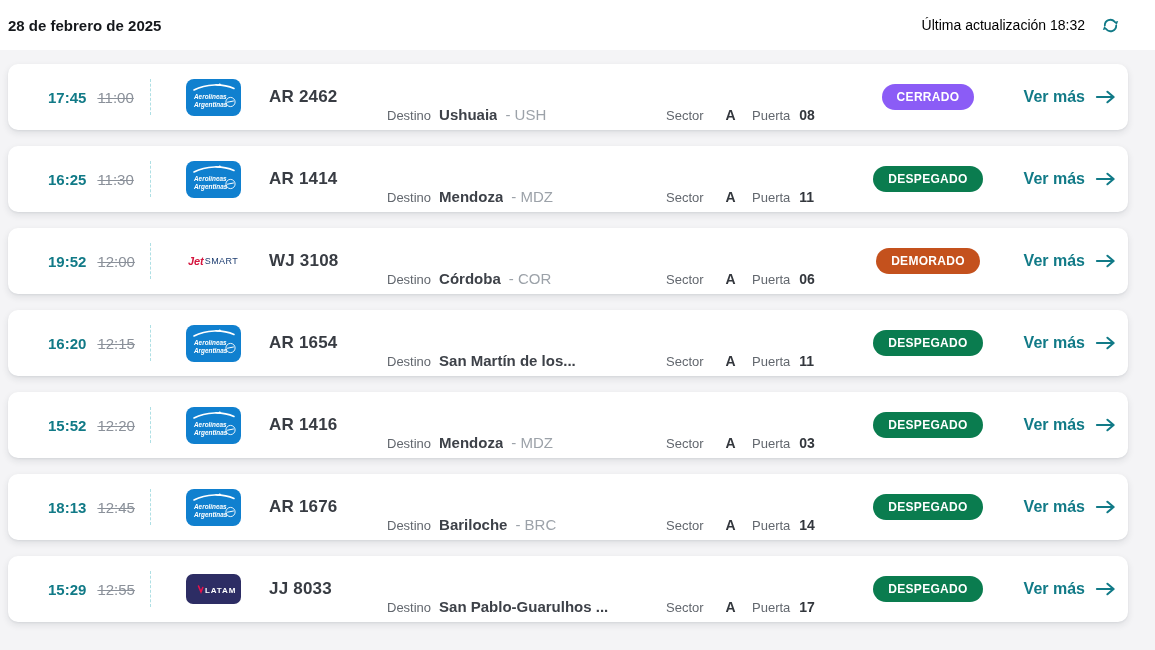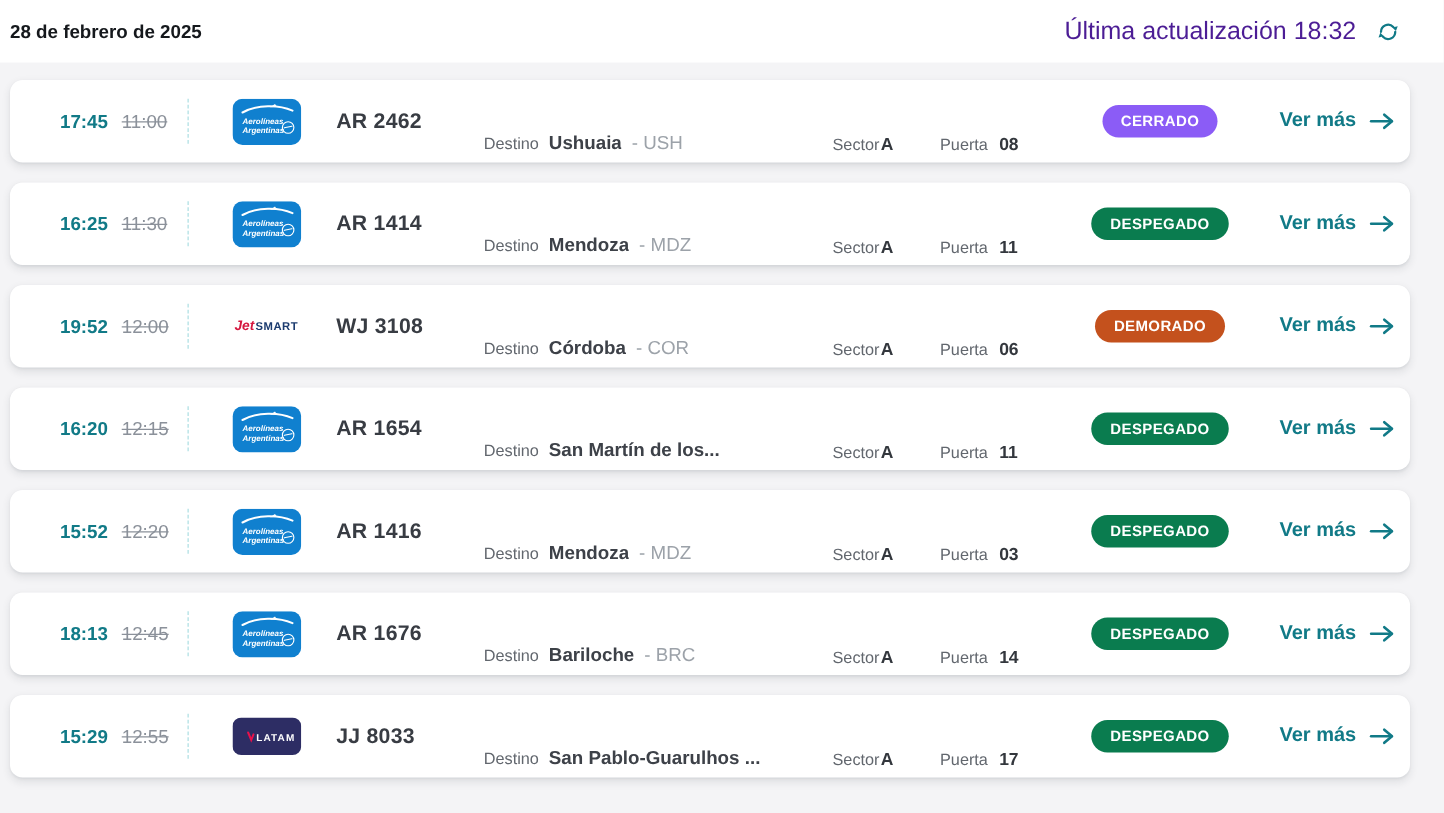--- a/index.html
+++ b/index.html
@@ -11,21 +11,21 @@
     overflow:hidden;
   }
   
   .header {
     height:50px; background:#ffffff;
     display:flex; align-items:center; justify-content:space-between;
     padding:0 33px 0 8px;
   }
   .page-date { font-size:15px; font-weight:bold; color:#15181c; }
   .header-right { display:flex; align-items:center; gap:14px; }
-  .last-update { font-size:20px; color:#4c1d95; }
+  .last-update { font-size:14px; color:#000000; }
   .refresh-btn { background:none; border:none; cursor:pointer; display:flex; align-items:center; padding:2px; }
 
   
   .list { margin:14px 27px 0 8px; }
   .row {
     background:#ffffff; border-radius:10px;
     height:66px; margin-bottom:16px;
     display:flex; align-items:center;
     padding:0 12px 0 40px;
     box-shadow:0 3px 7px rgba(25,39,52,0.10), 0 1px 2px rgba(25,39,52,0.06);
@@ -34,27 +34,27 @@
   .times { width:102px; display:flex; align-items:baseline; gap:11px; }
   .dep { font-size:15px; font-weight:bold; color:#117a87; }
   .sched { font-size:15px; color:#8b919a; text-decoration:line-through; }
   .divider { height:36px; width:0; border-left:1px dashed #aedfe4; }
   .logo-cell { width:112px; display:flex; justify-content:center; align-items:center; margin-left:6px; }
   .logo { display:none; align-items:center; }
   .row[data-airline="aerolineas"] .logo-ar,
   .row[data-airline="jetsmart"] .logo-js,
   .row[data-airline="latam"] .logo-latam { display:flex; }
   .js-jet { color:#d5173f; font-style:italic; font-weight:bold; font-size:11px; margin-right:1px; }
-  .js-smart { color:#1b3b6f; font-weight:bold; font-size:9px; letter-spacing:0.4px; }
+  .js-smart { color:#1b3b6f; font-weight:normal; font-size:9px; letter-spacing:0.4px; }
   .flight { width:118px; font-size:17px; font-weight:bold; color:#383c43; letter-spacing:0.2px; }
   .dest { flex:1; display:flex; align-items:baseline; gap:8px; min-width:0; }
   .lbl { font-size:13px; color:#62676e;margin-top:36px; }
   .dest-name { font-size:15px; font-weight:bold; color:#3d4148; white-space:nowrap; overflow:hidden; text-overflow:ellipsis; max-width:185px; }
   .dest-code { font-size:15px; color:#9ca2a9; white-space:nowrap; }
-  .cell-sector { width:86px; display:flex; align-items:baseline; gap:1px; }
+  .cell-sector { width:86px; display:flex; align-items:baseline; gap:22px; }
   .cell-gate  { width:96px; display:flex; align-items:baseline; gap:9px; }
   .cell-val { font-size:14px; font-weight:bold; color:#33373d; }
   .badge-wrap { width:160px; display:flex; justify-content:center; }
   .badge {
     color:#ffffff; font-size:12px; font-weight:bold; letter-spacing:0.3px;
     padding:6px 15px; border-radius:999px; white-space:nowrap;
   }
   .vermas {
     width:108px; display:flex; align-items:center; justify-content:flex-end; gap:10px;
     text-decoration:none; cursor:pointer;

